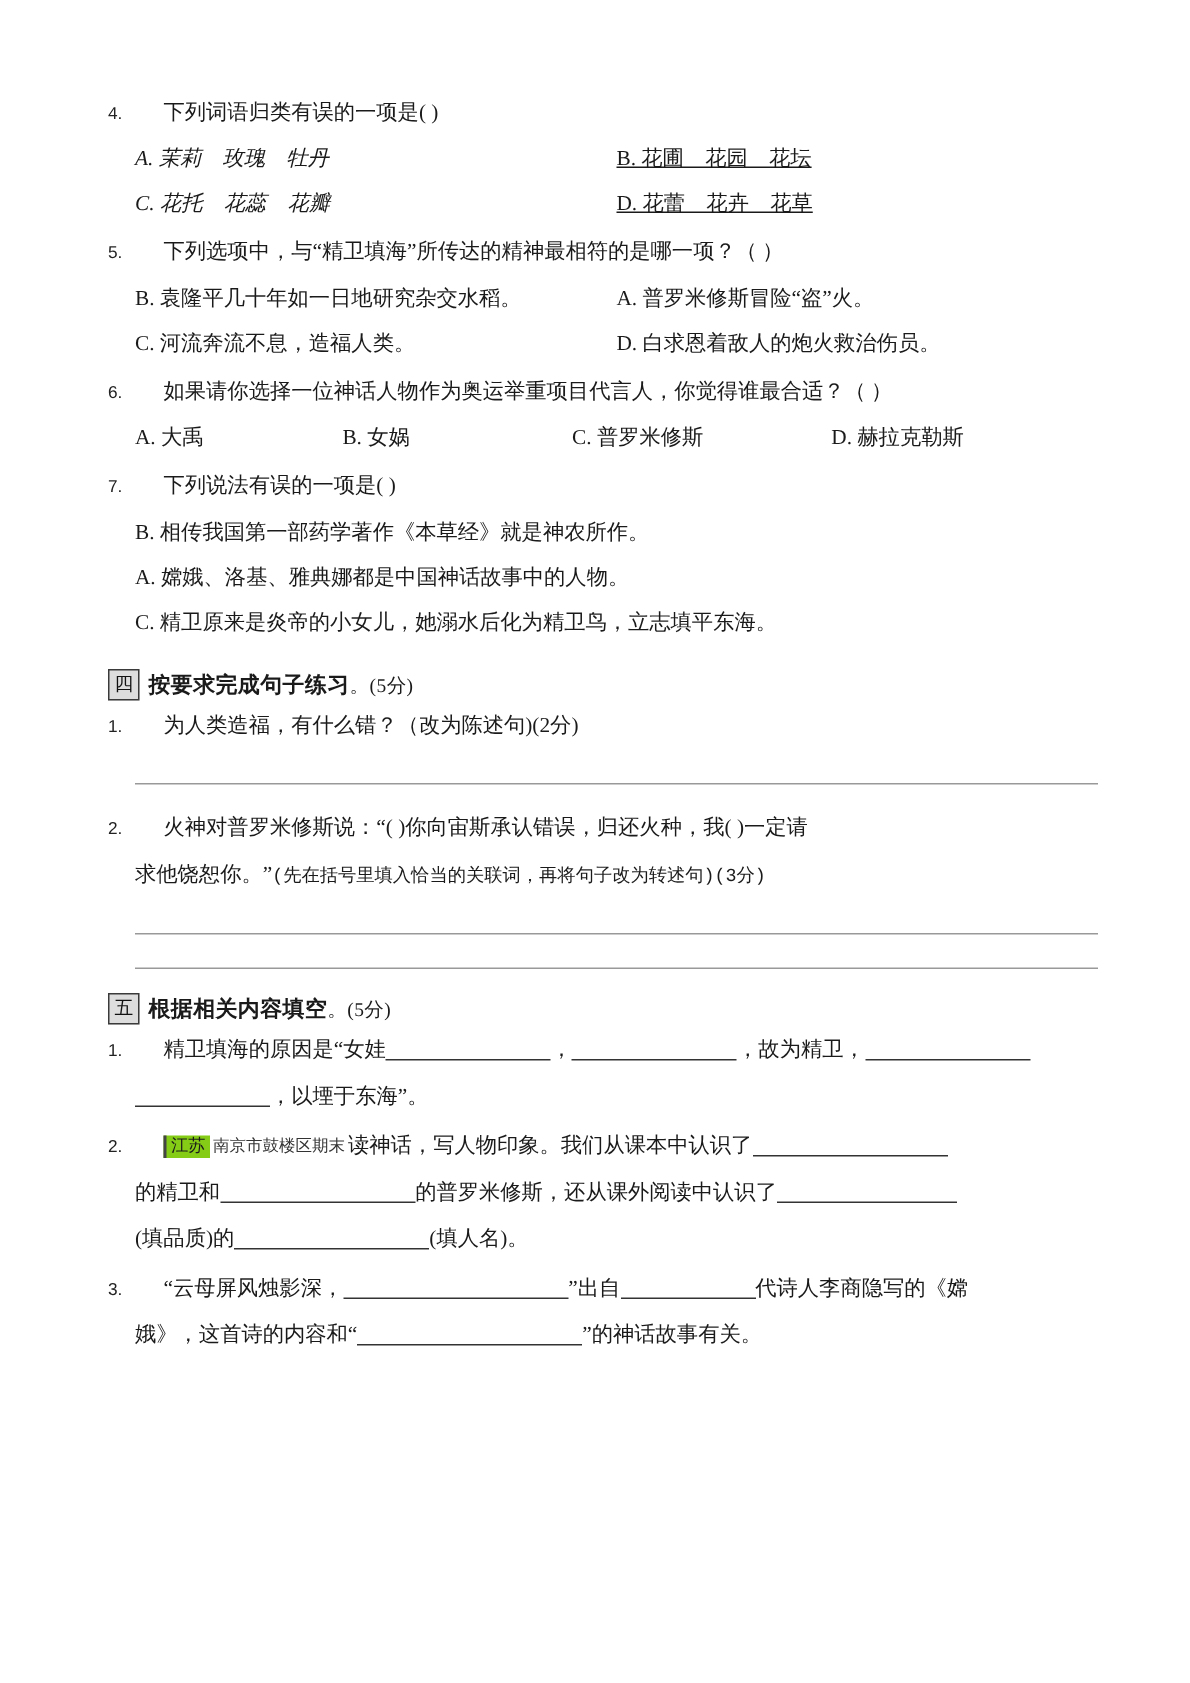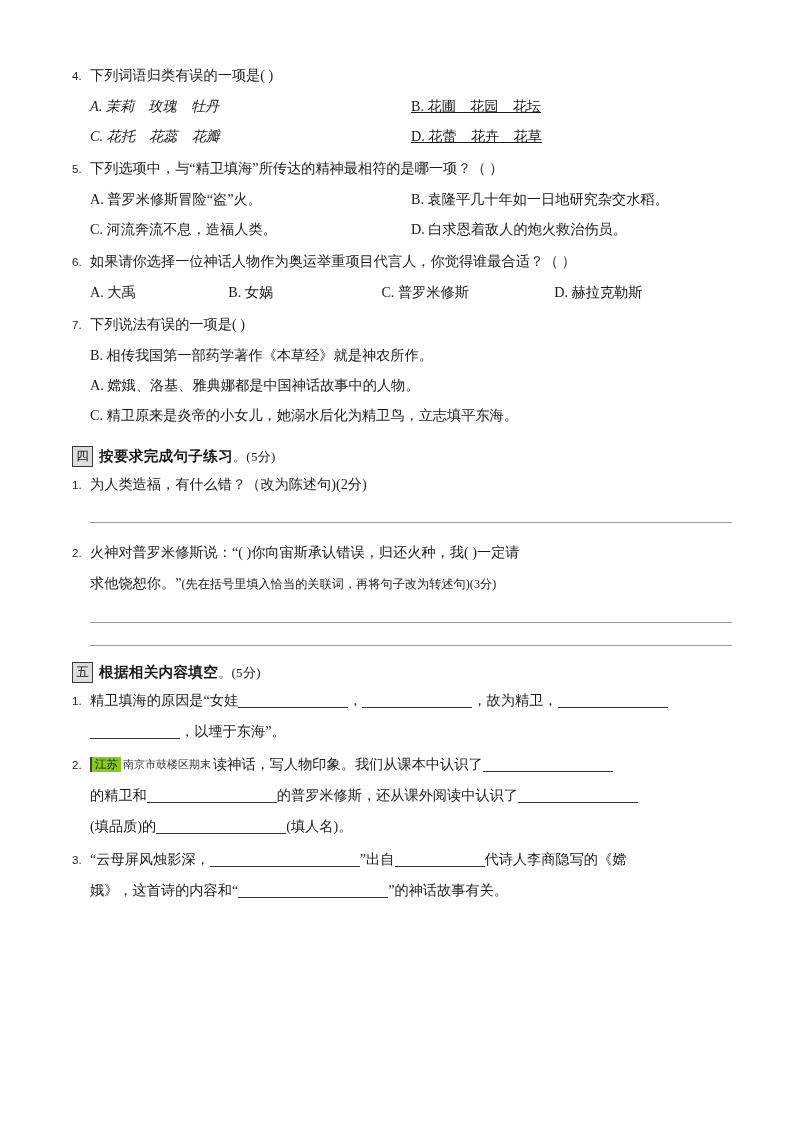--- a/index.html
+++ b/index.html
@@ -41,20 +41,21 @@
   .qnum {
     font-size: 11.5px;
     font-family: "Liberation Sans", sans-serif;
     width: 18px;
     flex: 0 0 18px;
     text-align: left;
     color: #222;
   }
   .qtext {
     flex: 1 1 auto;
+    margin-left: 19px;
   }
   .opts {
     display: flex;
     line-height: 30px;
     font-size: 14.2px;
     padding-left: 18px;
     white-space: nowrap;
   }
   
   .opts2 > div:nth-child(1) { width: 330px; }
@@ -123,20 +124,21 @@
   }
   .tag-src {
     font-size: 11px;
     font-family: "Liberation Sans", sans-serif;
     color: #333;
     vertical-align: 1px;
     margin-right: 2px;
   }
   .small {
     font-size: 12.2px;
+    font-family: Liberation Mono, monospace;
   }
   .blank {
     display: inline-block;
     border-bottom: 1px solid #333;
     vertical-align: -3px;
   }
   .b90 { width: 90px; }
   .b110 { width: 110px; }
   .b120 { width: 120px; }
   .b130 { width: 130px; }
@@ -168,22 +170,22 @@
         <div>D. 花蕾　花卉　花草</div>
       </div>
     </div>
 
     <div class="q">
       <div class="q-line">
         <span class="qnum">5.</span>
         <span class="qtext">下列选项中，与“精卫填海”所传达的精神最相符的是哪一项？（              ）</span>
       </div>
       <div class="opts opts2">
+        <div>B. 袁隆平几十年如一日地研究杂交水稻。</div>
         <div>A. 普罗米修斯冒险“盗”火。</div>
-        <div>B. 袁隆平几十年如一日地研究杂交水稻。</div>
       </div>
       <div class="opts opts2">
         <div>C. 河流奔流不息，造福人类。</div>
         <div>D. 白求恩着敌人的炮火救治伤员。</div>
       </div>
     </div>
 
     <div class="q">
       <div class="q-line">
         <span class="qnum">6.</span>

